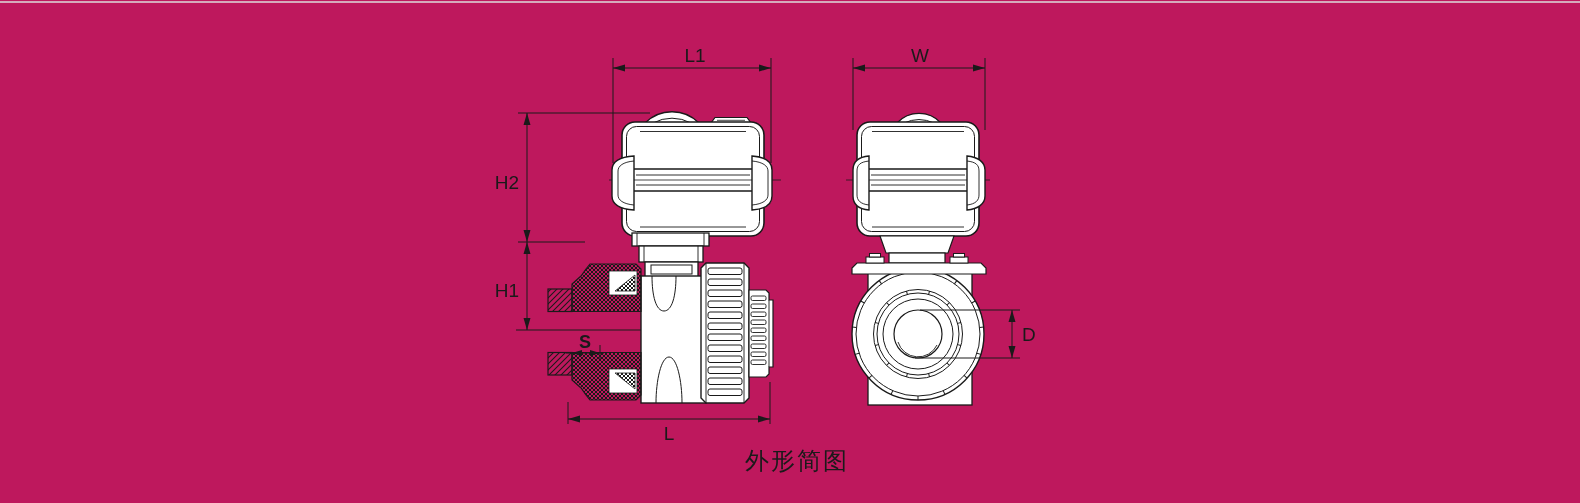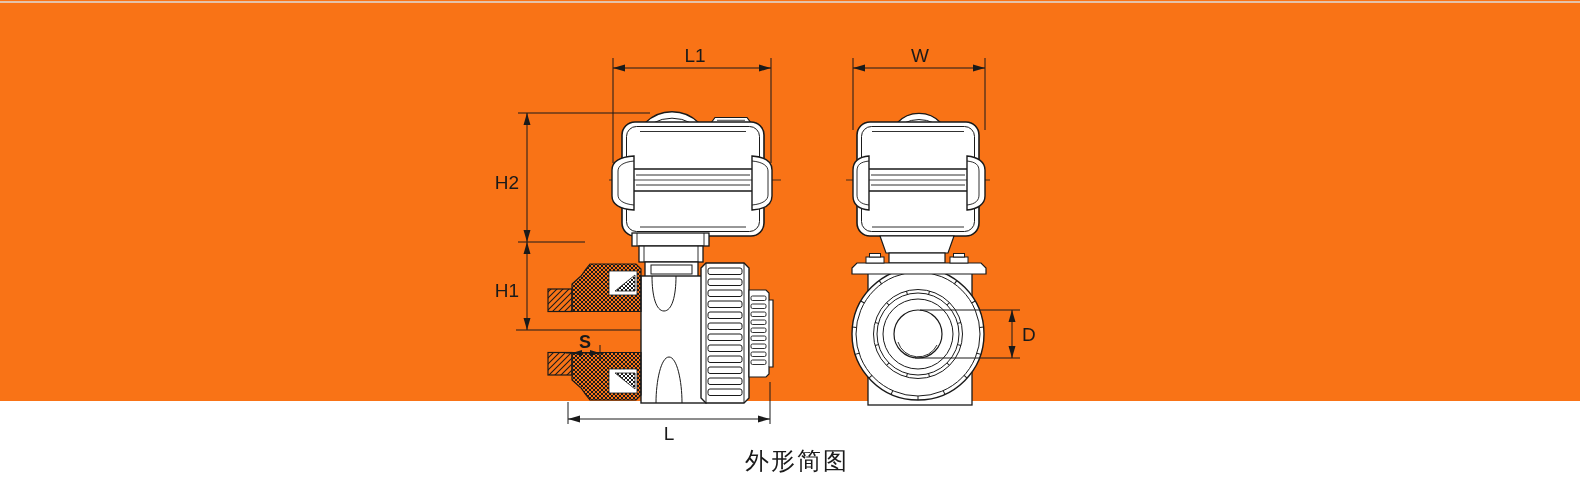--- a/index.html
+++ b/index.html
@@ -1,20 +1,20 @@
 <!DOCTYPE html>
 <html><head>
 <meta charset="utf-8">
 <style>
   html,body{margin:0;padding:0;}
   body{
     width:1580px;height:503px;background:#ffffff;overflow:hidden;
     font-family:"Liberation Sans", sans-serif;
   }
-  .stage{position:relative;width:1580px;height:401px;background:#f97316;text-decoration:underline;}
+  .stage{position:relative;width:1580px;height:503px;background:#be185d;text-decoration:underline;}
   svg{position:absolute;left:0;top:0;}
   svg text{fill:#1a1a1a;}
   .dimtxt{font-size:19px;font-family:"Liberation Sans",sans-serif;}
   .dimtxt-bold{font-size:18px;font-weight:700;font-family:"Liberation Sans",sans-serif;}
   .captiontxt{font-size:24px;font-family:"DejaVu Sans","Liberation Sans",sans-serif;letter-spacing:2px;}
 </style>
 </head>
 <body>
 
 <div class="stage">

